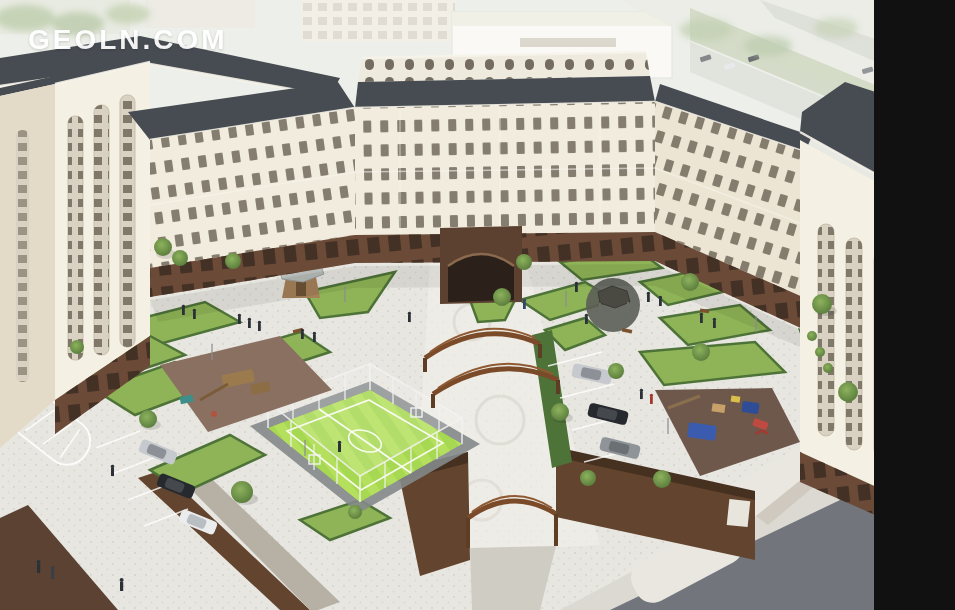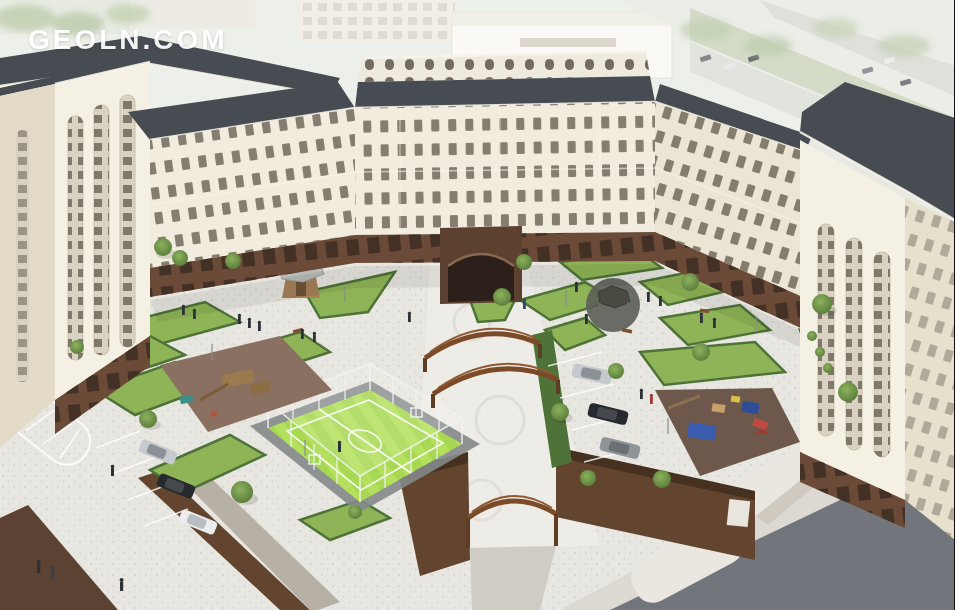--- a/index.html
+++ b/index.html
@@ -1,16 +1,16 @@
 <!DOCTYPE html>
 <html style="--c-sky_haze: #e9ebe5; --c-facade: #f1ecdd; --c-facade_shadow: #e3dbc8; --c-roof: #474c52; --c-window: #6a6154; --c-ground_floor: #6b4a38; --c-pavement: #e8e6e0; --c-road: #72767c; --c-sidewalk: #dbd9d1; --c-lawn: #8fb457; --c-lawn_light: #a5c767; --c-hedge: #4e7338; --c-turf: #a7d851; --c-turf_stripe: #b8e261; --c-playground_left_surface: #8a7060; --c-playground_right_surface: #6e584b; --c-brick_wall: #63452f; --c-pergola: #7b4a28; --c-gazebo_roof: #b9bdb9; --c-gazebo_wood: #a5815a; --c-equipment_blue: #3b5cae; --c-equipment_red: #bf4a41; --c-car_silver: #c6c9cd; --c-car_black: #26292d; --c-car_gray: #8f9499; --c-car_white: #eaecee; --c-tree: #6f9c45; --c-people: #2c3138; --c-watermark: #ffffff;"><head>
 <meta charset="utf-8">
 <style>
   html,body{margin:0;padding:0;background:#111;}
-  .stage{position:relative;width:954px;height:610px;overflow:hidden;
+  .stage{position:relative;width:874px;height:610px;overflow:hidden;
          font-family:"Liberation Sans",sans-serif;background:var(--c-sky_haze,#e9ebe5);}
   .stage svg{position:absolute;inset:0;display:block;}
   .watermark{position:absolute;left:28px;top:24px;color:var(--c-watermark,#fff);
              font-weight:bold;font-size:28px;letter-spacing:3px;opacity:.93;
              text-shadow:0 1px 3px rgba(0,0,0,.18);user-select:none;}
   .facade{fill:var(--c-facade,#f1ecdd);} .facadeSh{fill:var(--c-facade_shadow,#e3dbc8);}
   .roof{fill:var(--c-roof,#474c52);} .ground{fill:var(--c-ground_floor,#6b4a38);}
   .pave{fill:var(--c-pavement,#e8e6e0);} .road{fill:var(--c-road,#72767c);}
   .swalk{fill:var(--c-sidewalk,#dbd9d1);} .lawn{fill:var(--c-lawn,#8fb457);stroke:var(--c-hedge,#4e7338);stroke-width:2.5;}
   .hedge{fill:var(--c-hedge,#4e7338);} .turf{fill:var(--c-turf,#a7d851);}

